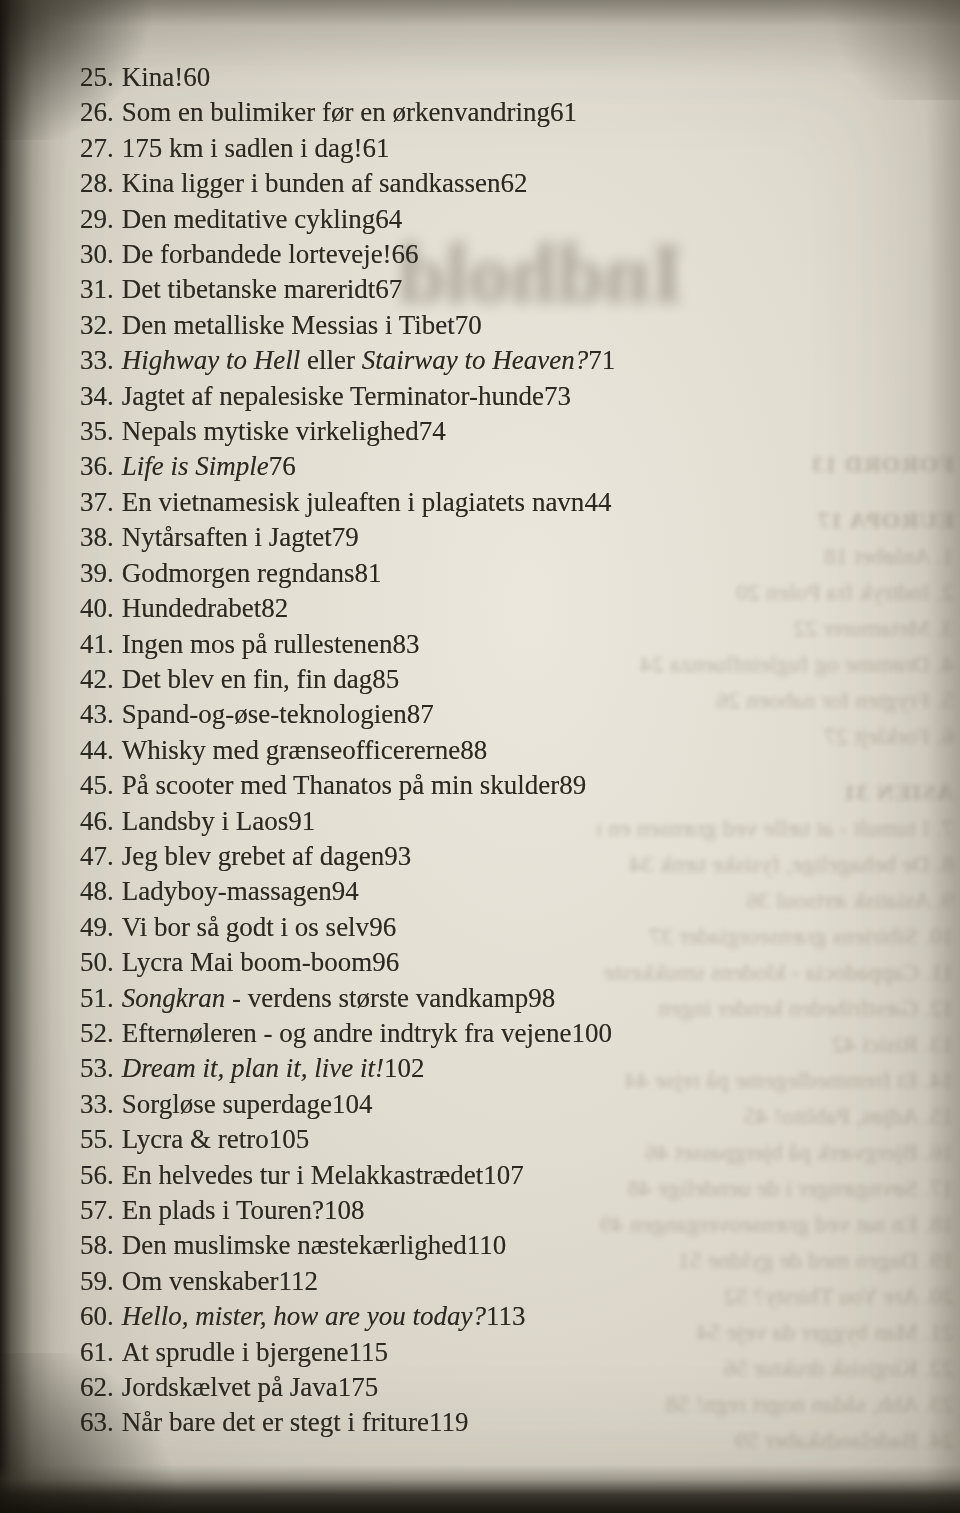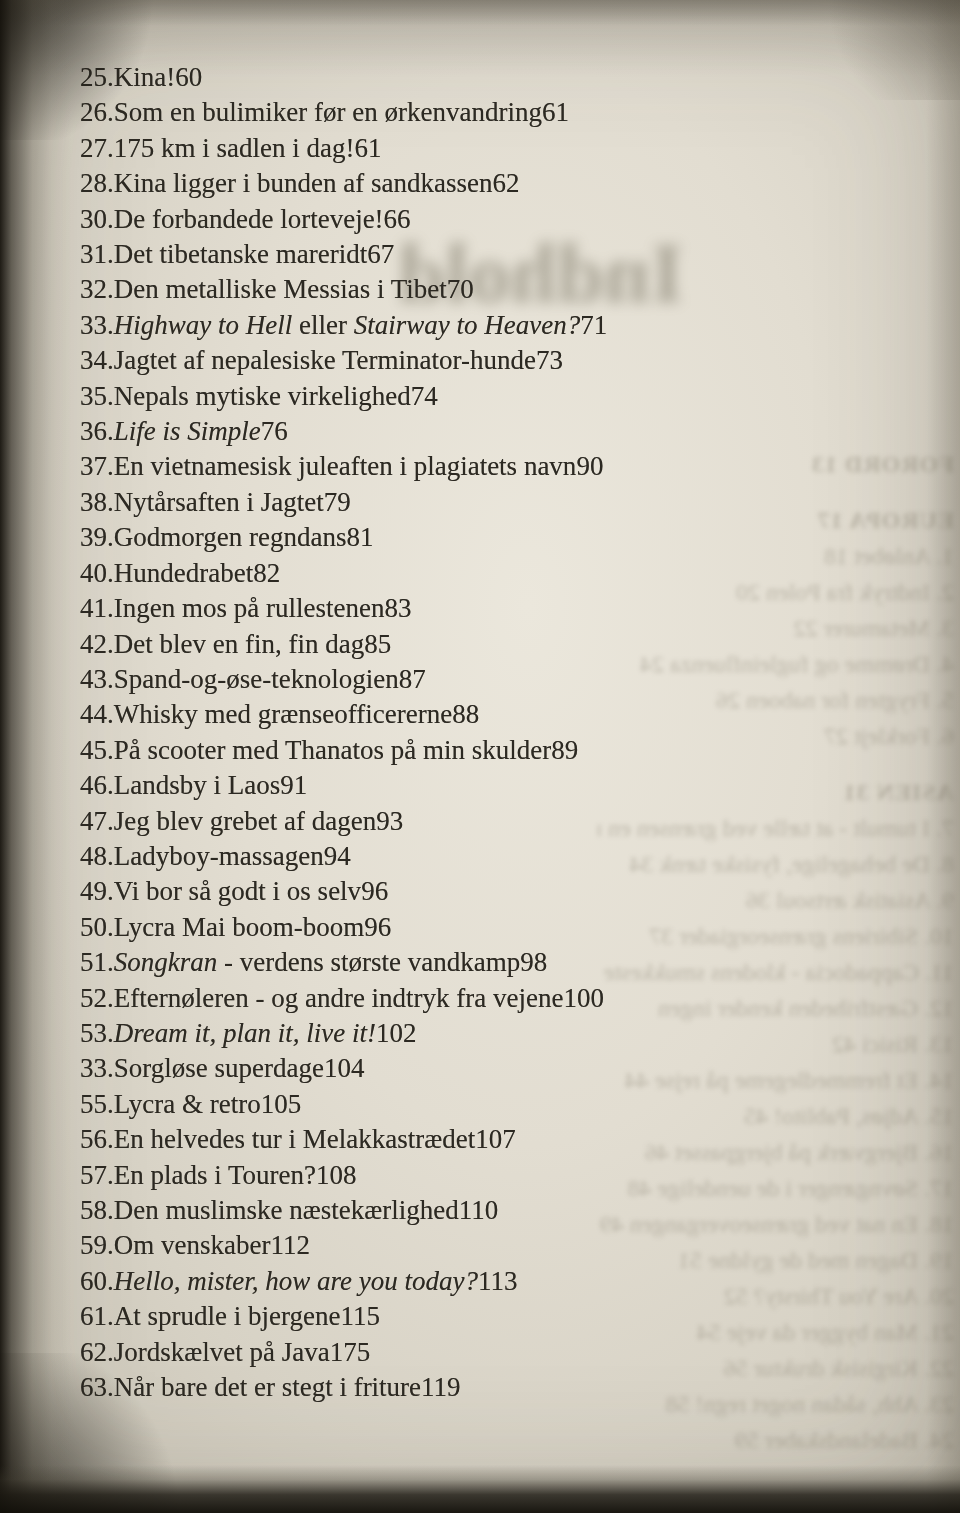--- a/index.html
+++ b/index.html
@@ -56,21 +56,21 @@
 
   
   .toc{
     position:absolute;left:80px;top:60px;margin:0;padding:0;
     list-style:none;
     font-size:27px;line-height:35.4px;
     color:#2c2922;
     text-shadow:0 0 0.6px rgba(44,41,34,0.45);
   }
   .toc-entry{white-space:nowrap;}
-  .toc-entry .num{margin-right:0;}
+  .toc-entry .num{margin-right:8px;}
   .toc-entry .it{font-style:italic;text-align:right;}
   .toc-entry .pageno{}
 </style>
 </head>
 <body>
 
 <div class="photo">
 
   <div class="ghost-heading">Indhold</div>
 
@@ -102,28 +102,29 @@
       <div class="ghost-line">22. Kirgisisk druktur 56</div>
       <div class="ghost-line">23. Ahh, sådan noget regn! 58</div>
       <div class="ghost-line">24. Badelandskaber 59</div>
     </div>
 
   <ol class="toc">
       <li class="toc-entry"><span class="num">25.</span><span>Kina!</span><span class="pageno">60</span></li>
       <li class="toc-entry"><span class="num">26.</span><span>Som en bulimiker før en ørkenvandring</span><span class="pageno">61</span></li>
       <li class="toc-entry"><span class="num">27.</span><span>175 km i sadlen i dag!</span><span class="pageno">61</span></li>
       <li class="toc-entry"><span class="num">28.</span><span>Kina ligger i bunden af sandkassen</span><span class="pageno">62</span></li>
+      <li class="toc-entry"><span class="num">29.</span><span>Den meditative cykling</span><span class="pageno">64</span></li>
       <li class="toc-entry"><span class="num">30.</span><span>De forbandede lorteveje!</span><span class="pageno">66</span></li>
       <li class="toc-entry"><span class="num">31.</span><span>Det tibetanske mareridt</span><span class="pageno">67</span></li>
       <li class="toc-entry"><span class="num">32.</span><span>Den metalliske Messias i Tibet</span><span class="pageno">70</span></li>
       <li class="toc-entry"><span class="num">33.</span><span class="it">Highway to Hell</span><span> eller </span><span class="it">Stairway to Heaven?</span><span class="pageno">71</span></li>
       <li class="toc-entry"><span class="num">34.</span><span>Jagtet af nepalesiske Terminator-hunde</span><span class="pageno">73</span></li>
       <li class="toc-entry"><span class="num">35.</span><span>Nepals mytiske virkelighed</span><span class="pageno">74</span></li>
       <li class="toc-entry"><span class="num">36.</span><span class="it">Life is Simple</span><span class="pageno">76</span></li>
-      <li class="toc-entry"><span class="num">37.</span><span>En vietnamesisk juleaften i plagiatets navn</span><span class="pageno">90</span></li>
+      <li class="toc-entry"><span class="num">37.</span><span>En vietnamesisk juleaften i plagiatets navn</span><span class="pageno">44</span></li>
       <li class="toc-entry"><span class="num">38.</span><span>Nytårsaften i Jagtet</span><span class="pageno">79</span></li>
       <li class="toc-entry"><span class="num">39.</span><span>Godmorgen regndans</span><span class="pageno">81</span></li>
       <li class="toc-entry"><span class="num">40.</span><span>Hundedrabet</span><span class="pageno">82</span></li>
       <li class="toc-entry"><span class="num">41.</span><span>Ingen mos på rullestenen</span><span class="pageno">83</span></li>
       <li class="toc-entry"><span class="num">42.</span><span>Det blev en fin, fin dag</span><span class="pageno">85</span></li>
       <li class="toc-entry"><span class="num">43.</span><span>Spand-og-øse-teknologien</span><span class="pageno">87</span></li>
       <li class="toc-entry"><span class="num">44.</span><span>Whisky med grænseofficererne</span><span class="pageno">88</span></li>
       <li class="toc-entry"><span class="num">45.</span><span>På scooter med Thanatos på min skulder</span><span class="pageno">89</span></li>
       <li class="toc-entry"><span class="num">46.</span><span>Landsby i Laos</span><span class="pageno">91</span></li>
       <li class="toc-entry"><span class="num">47.</span><span>Jeg blev grebet af dagen</span><span class="pageno">93</span></li>

